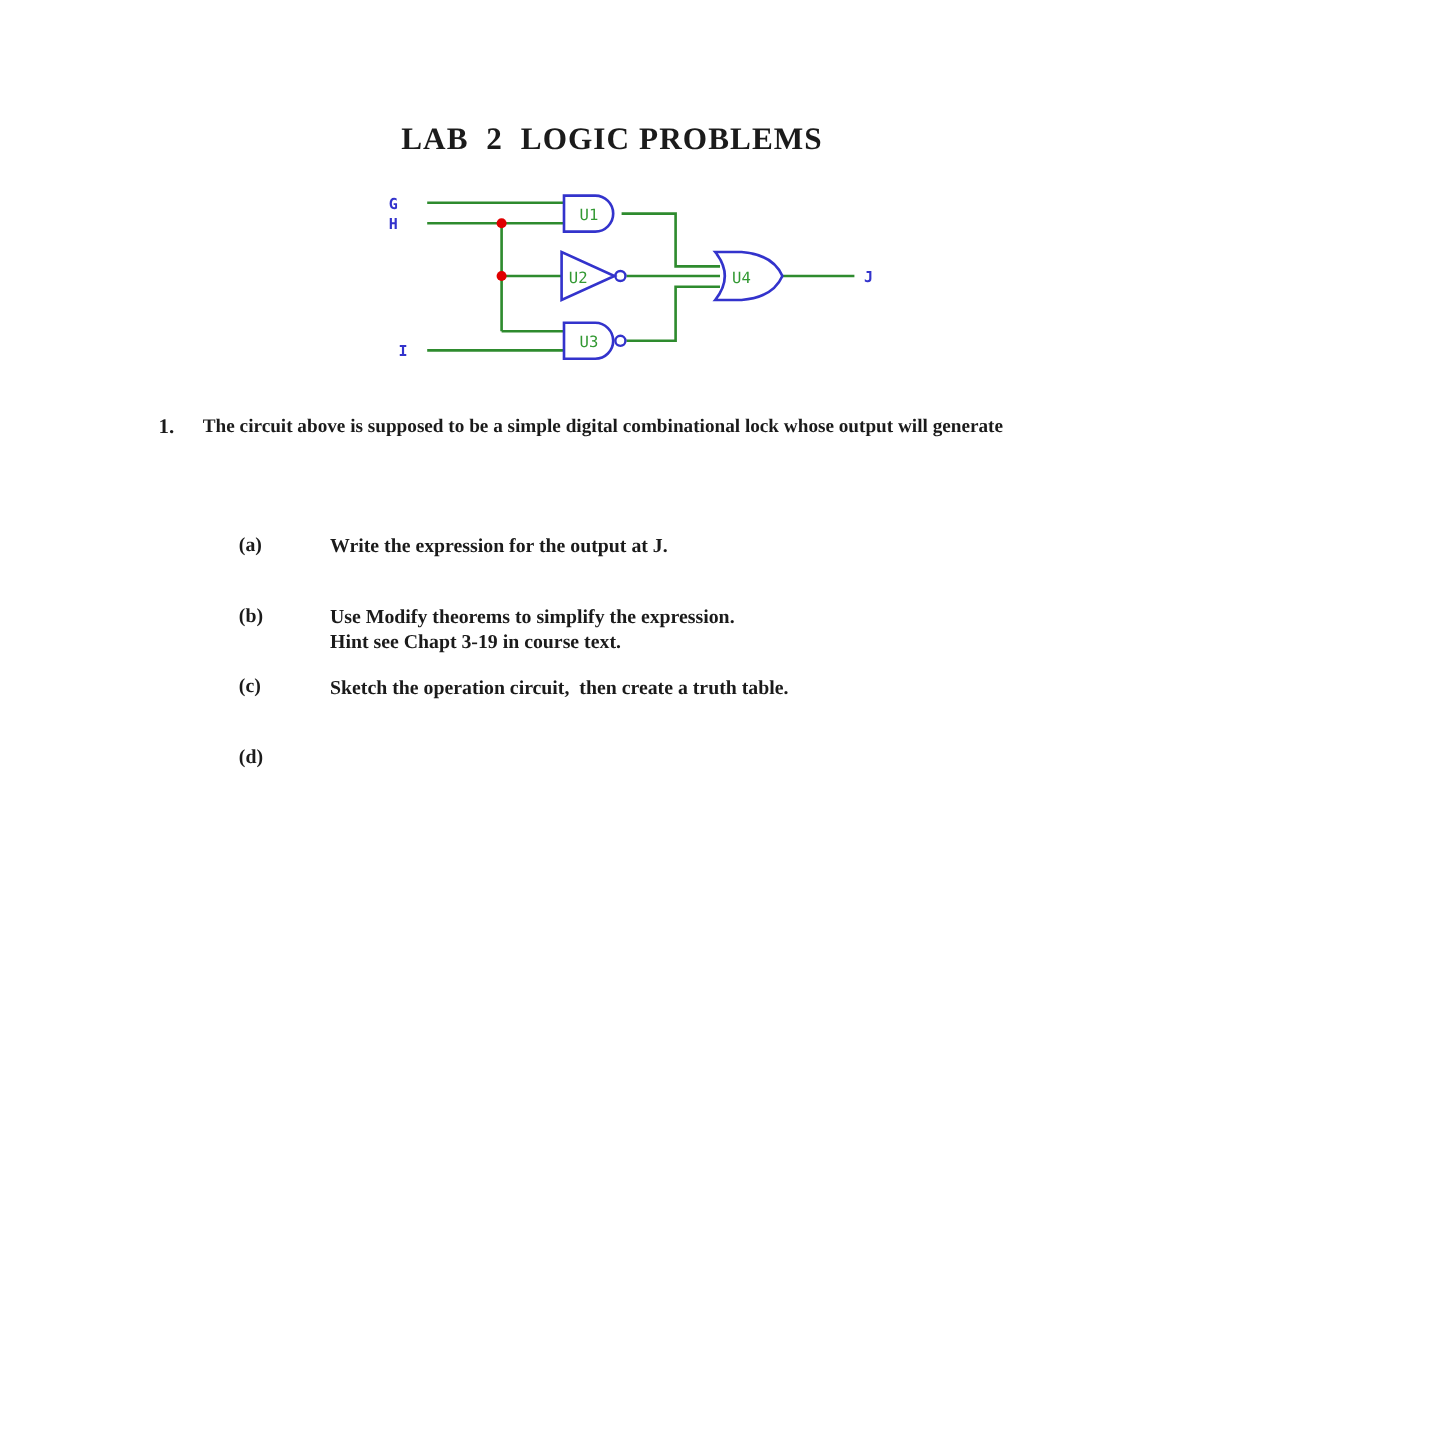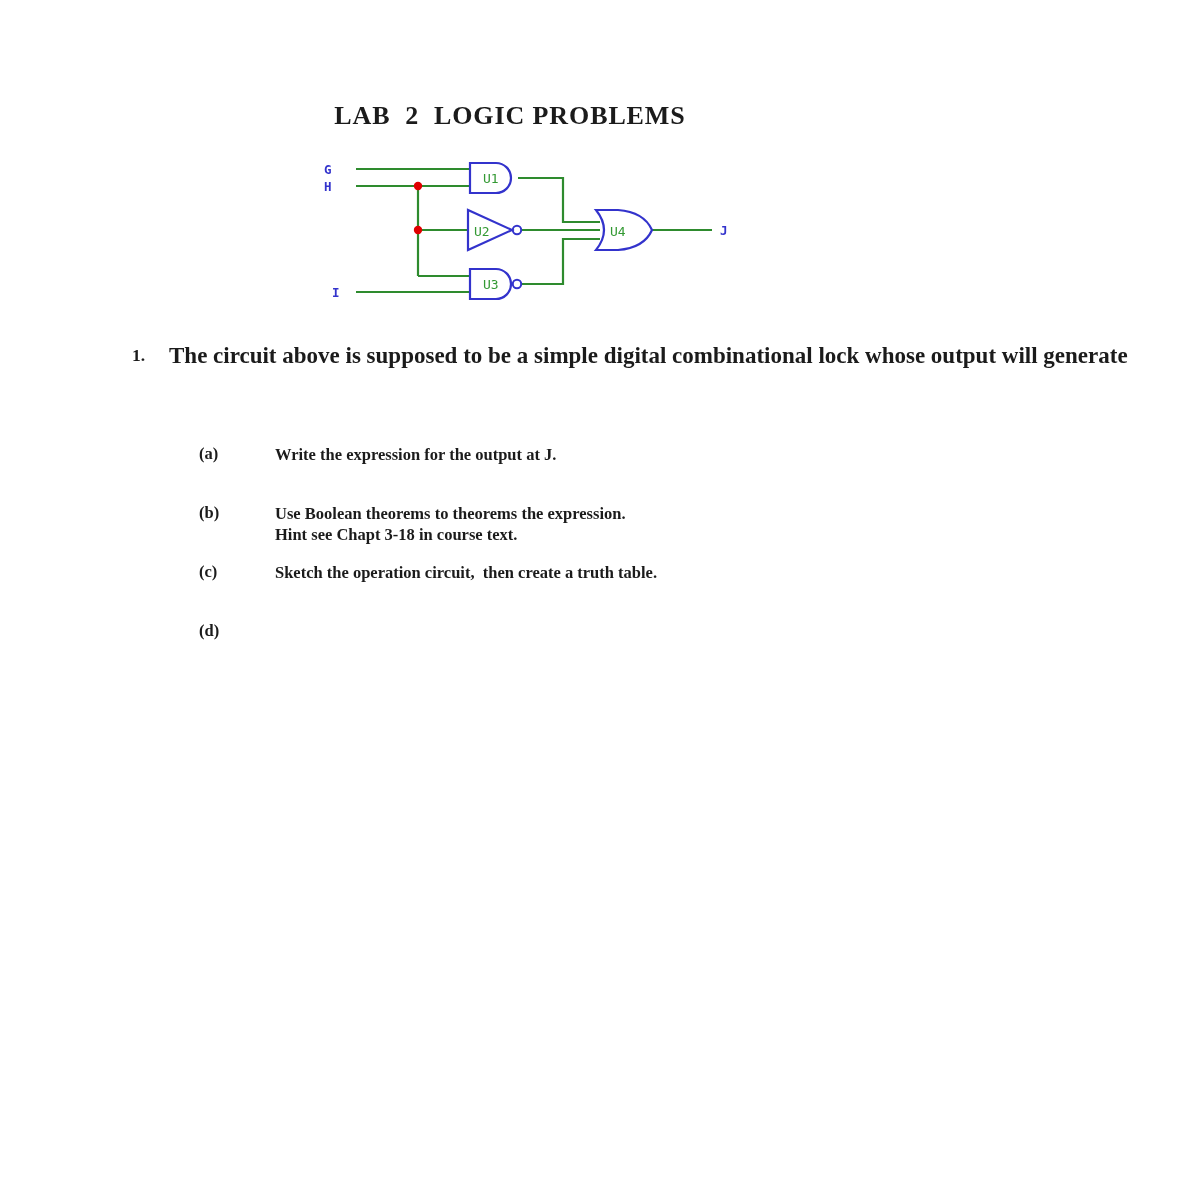--- a/index.html
+++ b/index.html
@@ -61,21 +61,21 @@
     position: absolute;
     left: 0;
     top: 0;
     width: 34px;
     font-size: 17.5px;
     font-weight: 700;
     color: #1b1b1b;
   }
   .q-text {
     margin-left: 37px;
-    font-size: 23px;
+    font-size: 16px;
     font-weight: 700;
     line-height: 22px;
     color: #1b1b1b;
   }
   .q-text .line {
     display: block;
     white-space: pre;
   }
 
   .sub-list {
@@ -196,22 +196,22 @@
     <div class="sub-item item-a">
       <span class="sub-label">(a)</span>
       <div class="sub-body">
         <span class="line">Write the expression for the output at J.</span>
       </div>
     </div>
 
     <div class="sub-item item-b">
       <span class="sub-label">(b)</span>
       <div class="sub-body">
-        <span class="line">Use Boolean theorems to theorems the expression.</span>
-        <span class="line">Hint see Chapt 3-18 in course text.</span>
+        <span class="line">Use Modify theorems to simplify the expression.</span>
+        <span class="line">Hint see Chapt 3-19 in course text.</span>
       </div>
     </div>
 
     <div class="sub-item item-c">
       <span class="sub-label">(c)</span>
       <div class="sub-body">
         <span class="line">Sketch the operation circuit,  then create a truth table.</span>
       </div>
     </div>
 

